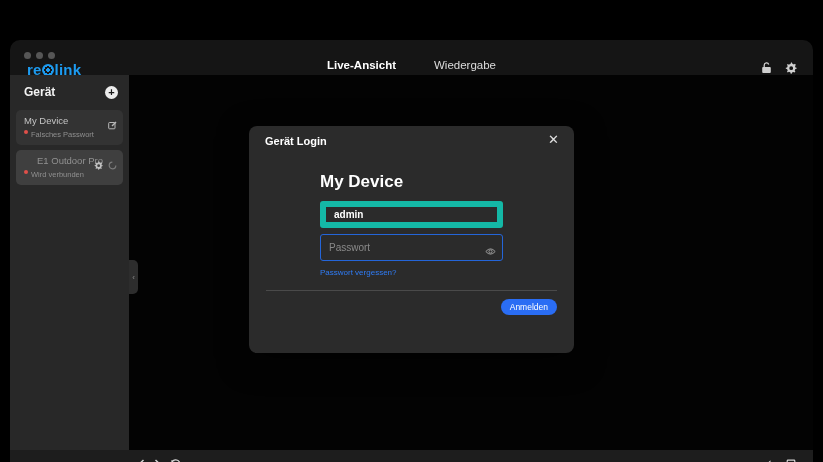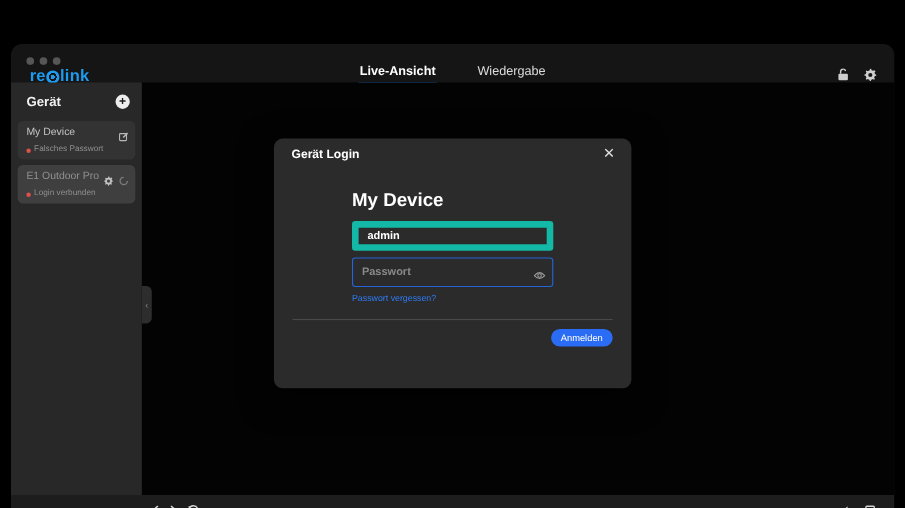--- a/index.html
+++ b/index.html
@@ -21,22 +21,22 @@
 
   
   .sidebar { position:absolute; left:0; top:35px; width:119px; height:375px; background:#282828; }
   .sb-head { display:flex; align-items:center; justify-content:space-between; padding:10px 11px 8px 14px; }
   .sb-title { font-size:12px; font-weight:bold; color:#f2f2f2; }
   .plus-btn { width:13px; height:13px; border-radius:50%; background:#ededed; color:#1a1a1a; display:flex; align-items:center; justify-content:center; font-size:11px; font-weight:bold; line-height:1; cursor:pointer; }
   .dev-card { margin:3px 6px 5px 6px; border-radius:5px; padding:5px 7px 6px 8px; position:relative; }
   .dev-card.err { background:#333333; }
   .dev-card.connecting { background:#3f3f3f; }
   .dev-name { font-size:9.5px; color:#c4c4c4; }
-  .dev-card.connecting .dev-name { color:#919191; }
-  .dev-status { margin-top:4px; font-size:7.5px; color:#8f8f8f; display:flex; align-items:flex-end; gap:3px; }
+  .dev-card.connecting .dev-name { color:#919191;text-align:center; }
+  .dev-status { margin-top:4px; font-size:7.5px; color:#8f8f8f; display:flex; align-items:flex-start; gap:3px; }
   .dev-status .dot { width:4px; height:4px; border-radius:50%; background:#e0504a; flex:none; }
   .dev-icons { position:absolute; right:6px; top:6px; display:flex; gap:5px; align-items:center; color:#b8b8b8; }
 
   
   .viewport { position:absolute; left:119px; top:35px; right:0; height:375px; background:#030303; }
   .collapse-handle { position:absolute; left:119px; top:220px; width:9px; height:34px; background:#2d2d2d; border-radius:0 5px 5px 0; display:flex; align-items:center; justify-content:center; color:#8a8a8a; font-size:8px; cursor:pointer; }
 
   
   .bottombar { position:absolute; left:0; top:410px; right:0; height:27px; background:#1d1d1d; }
   .bb-left { position:absolute; left:128px; top:0; height:27px; display:flex; align-items:center; gap:9px; color:#d4d4d4; }
@@ -44,21 +44,21 @@
   .bb-left svg, .bb-right svg { display:block; cursor:pointer; }
 
   
   .modal { position:absolute; left:249px; top:126px; width:325px; height:227px; background:#2b2b2b; border-radius:8px; box-shadow:0 8px 30px rgba(0,0,0,.6); }
   .m-title { position:absolute; left:16px; top:9px; font-size:11px; font-weight:bold; color:#fff; }
   .m-close { position:absolute; right:13px; top:5px; font-size:13px; color:#e0e0e0; cursor:pointer; padding:2px; line-height:1; }
   .m-body { position:absolute; left:71px; top:46px; width:183px; }
   .m-device { font-size:17px; font-weight:bold; color:#fff; }
   .m-input { margin-top:9px; width:183px; height:27px; border:6px solid #14b8a6; border-radius:3px; background:transparent; color:#fff; font-size:10px; font-weight:bold; padding:0 8px; outline:none; font-family:"Liberation Sans", sans-serif; }
   .pw-wrap { position:relative; margin-top:6px; width:183px; }
-  .m-input.pw { margin-top:0; border:1px solid #2465d9; font-weight:bold; padding-right:24px; }
+  .m-input.pw { margin-top:0; border:1px solid #2465d9; font-weight:normal; padding-right:24px; }
   .m-input.pw::placeholder { color:#8a8a8a; }
   .eye { position:absolute; right:7px; top:8px; color:#9a9a9a; cursor:pointer; }
   .forgot { display:inline-block; margin-top:5px; font-size:8px; color:#2f7cf6; text-decoration:none; cursor:pointer; }
   .m-divider { position:absolute; left:17px; right:17px; top:164px; height:1px; background:#4a4a4a; }
   .login-btn { position:absolute; right:17px; top:173px; height:16px; padding:0 9px; border:none; border-radius:9px; background:#2a6df4; color:#fff; font-size:8.5px; font-family:"Liberation Sans", sans-serif; cursor:pointer; }
 </style>
 </head>
 <body>
 
 <div class="window">
@@ -113,21 +113,21 @@
             <path d="M4 5 L8 1" stroke-width="1.4"></path>
           </svg>
         </span>
       </div>
     </div>
 
     <div class="dev-card connecting">
       <div class="dev-name">E1 Outdoor Pro</div>
       <div class="dev-status">
         <span class="dot"></span>
-        <span>Login verbunden</span>
+        <span>Wird verbunden</span>
       </div>
       <div class="dev-icons">
         <span>
           <svg width="9" height="9" viewBox="0 0 12 12" fill="#c0c0c0">
             <path d="M6 0.5 L7 0.5 L7.3 1.8 A4.3 4.3 0 0 1 8.8 2.4 L10 1.8 L10.9 2.9 L10 3.9 A4.3 4.3 0 0 1 10.4 5.5 L11.6 5.8 L11.6 6.8 L10.3 7.1 A4.3 4.3 0 0 1 9.7 8.6 L10.4 9.8 L9.6 10.6 L8.5 9.9 A4.3 4.3 0 0 1 7 10.5 L6.7 11.7 L5.7 11.7 L5.4 10.4 A4.3 4.3 0 0 1 3.9 9.8 L2.8 10.5 L2 9.7 L2.7 8.5 A4.3 4.3 0 0 1 2.1 7 L0.8 6.7 L0.8 5.7 L2.1 5.4 A4.3 4.3 0 0 1 2.7 3.9 L2 2.8 L2.8 2 L3.9 2.7 A4.3 4.3 0 0 1 5.5 2 Z M6.2 4.3 A1.9 1.9 0 1 0 6.2 8.1 A1.9 1.9 0 0 0 6.2 4.3 Z" fill-rule="evenodd"></path>
           </svg>
         </span>
         <span>
           <svg width="9" height="9" viewBox="0 0 9 9" fill="none" stroke="#7a7a7a" stroke-width="1.2">
             <circle cx="4.5" cy="4.5" r="3.3" stroke-dasharray="15 6"></circle>

